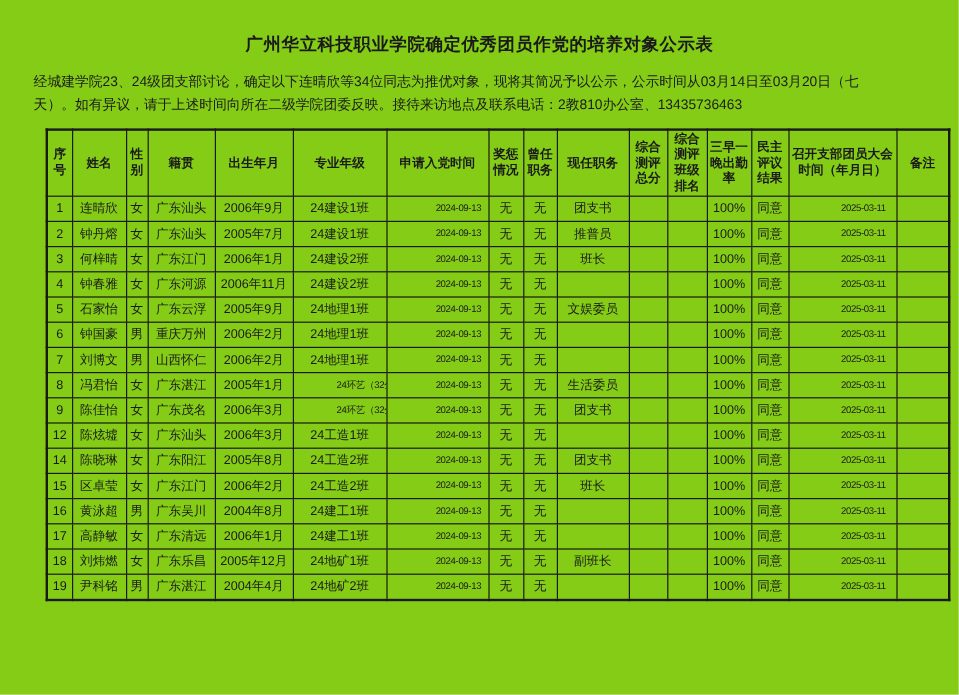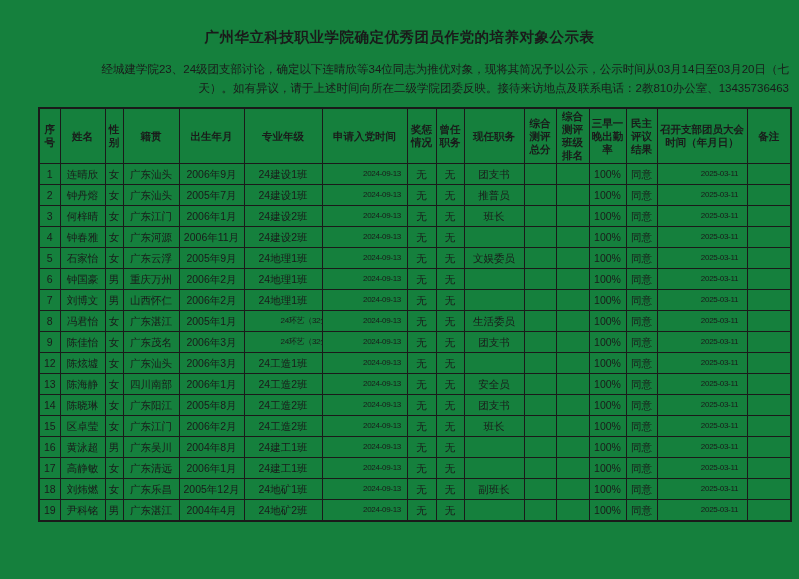--- a/index.html
+++ b/index.html
@@ -4,40 +4,40 @@
 <style>
   html, body {
     margin: 0; padding: 0;
     background: #f2f2f0;
     font-family: "Liberation Sans", "DejaVu Sans", sans-serif;
   }
   .page {
     position: relative;
     width: 799px; height: 579px;
     margin: 0 auto;
-    background: #15803d;
+    background: #84cc16;
     color: #1a1a1a;
     overflow: hidden;
   }
   .doc-title {
     position: absolute;
     top: 28px; left: 0; right: 0;
     text-align: center;
     font-size: 14.5px;
     font-weight: bold;
     letter-spacing: 0.5px;
   }
   .intro {
     position: absolute;
     top: 60px; left: 28px; right: 10px;
     font-size: 11.5px;
     line-height: 19px;
     font-weight: 500;
   }
-  .intro .line { text-align: right; white-space: nowrap; }
+  .intro .line { text-align: left; white-space: nowrap; }
   table.notice {
     position: absolute;
     top: 107px; left: 38px;
     width: 752px;
     border-collapse: collapse;
     table-layout: fixed;
     border: 2px solid #1a1a1a;
   }
   table.notice th, table.notice td {
     border: 1px solid #1a1a1a;
@@ -308,38 +308,20 @@
           <td>无</td>
           <td></td>
           <td></td>
           <td></td>
           <td>100%</td>
           <td>同意</td>
           <td class="small">2025-03-11</td>
           <td></td>
         </tr>
         <tr>
-          <td>13</td>
-          <td>陈海静</td>
-          <td>女</td>
-          <td>四川南部</td>
-          <td>2006年1月</td>
-          <td>24工造2班</td>
-          <td class="small">2024-09-13</td>
-          <td>无</td>
-          <td>无</td>
-          <td>安全员</td>
-          <td></td>
-          <td></td>
-          <td>100%</td>
-          <td>同意</td>
-          <td class="small">2025-03-11</td>
-          <td></td>
-        </tr>
-        <tr>
           <td>14</td>
           <td>陈晓琳</td>
           <td>女</td>
           <td>广东阳江</td>
           <td>2005年8月</td>
           <td>24工造2班</td>
           <td class="small">2024-09-13</td>
           <td>无</td>
           <td>无</td>
           <td>团支书</td>

